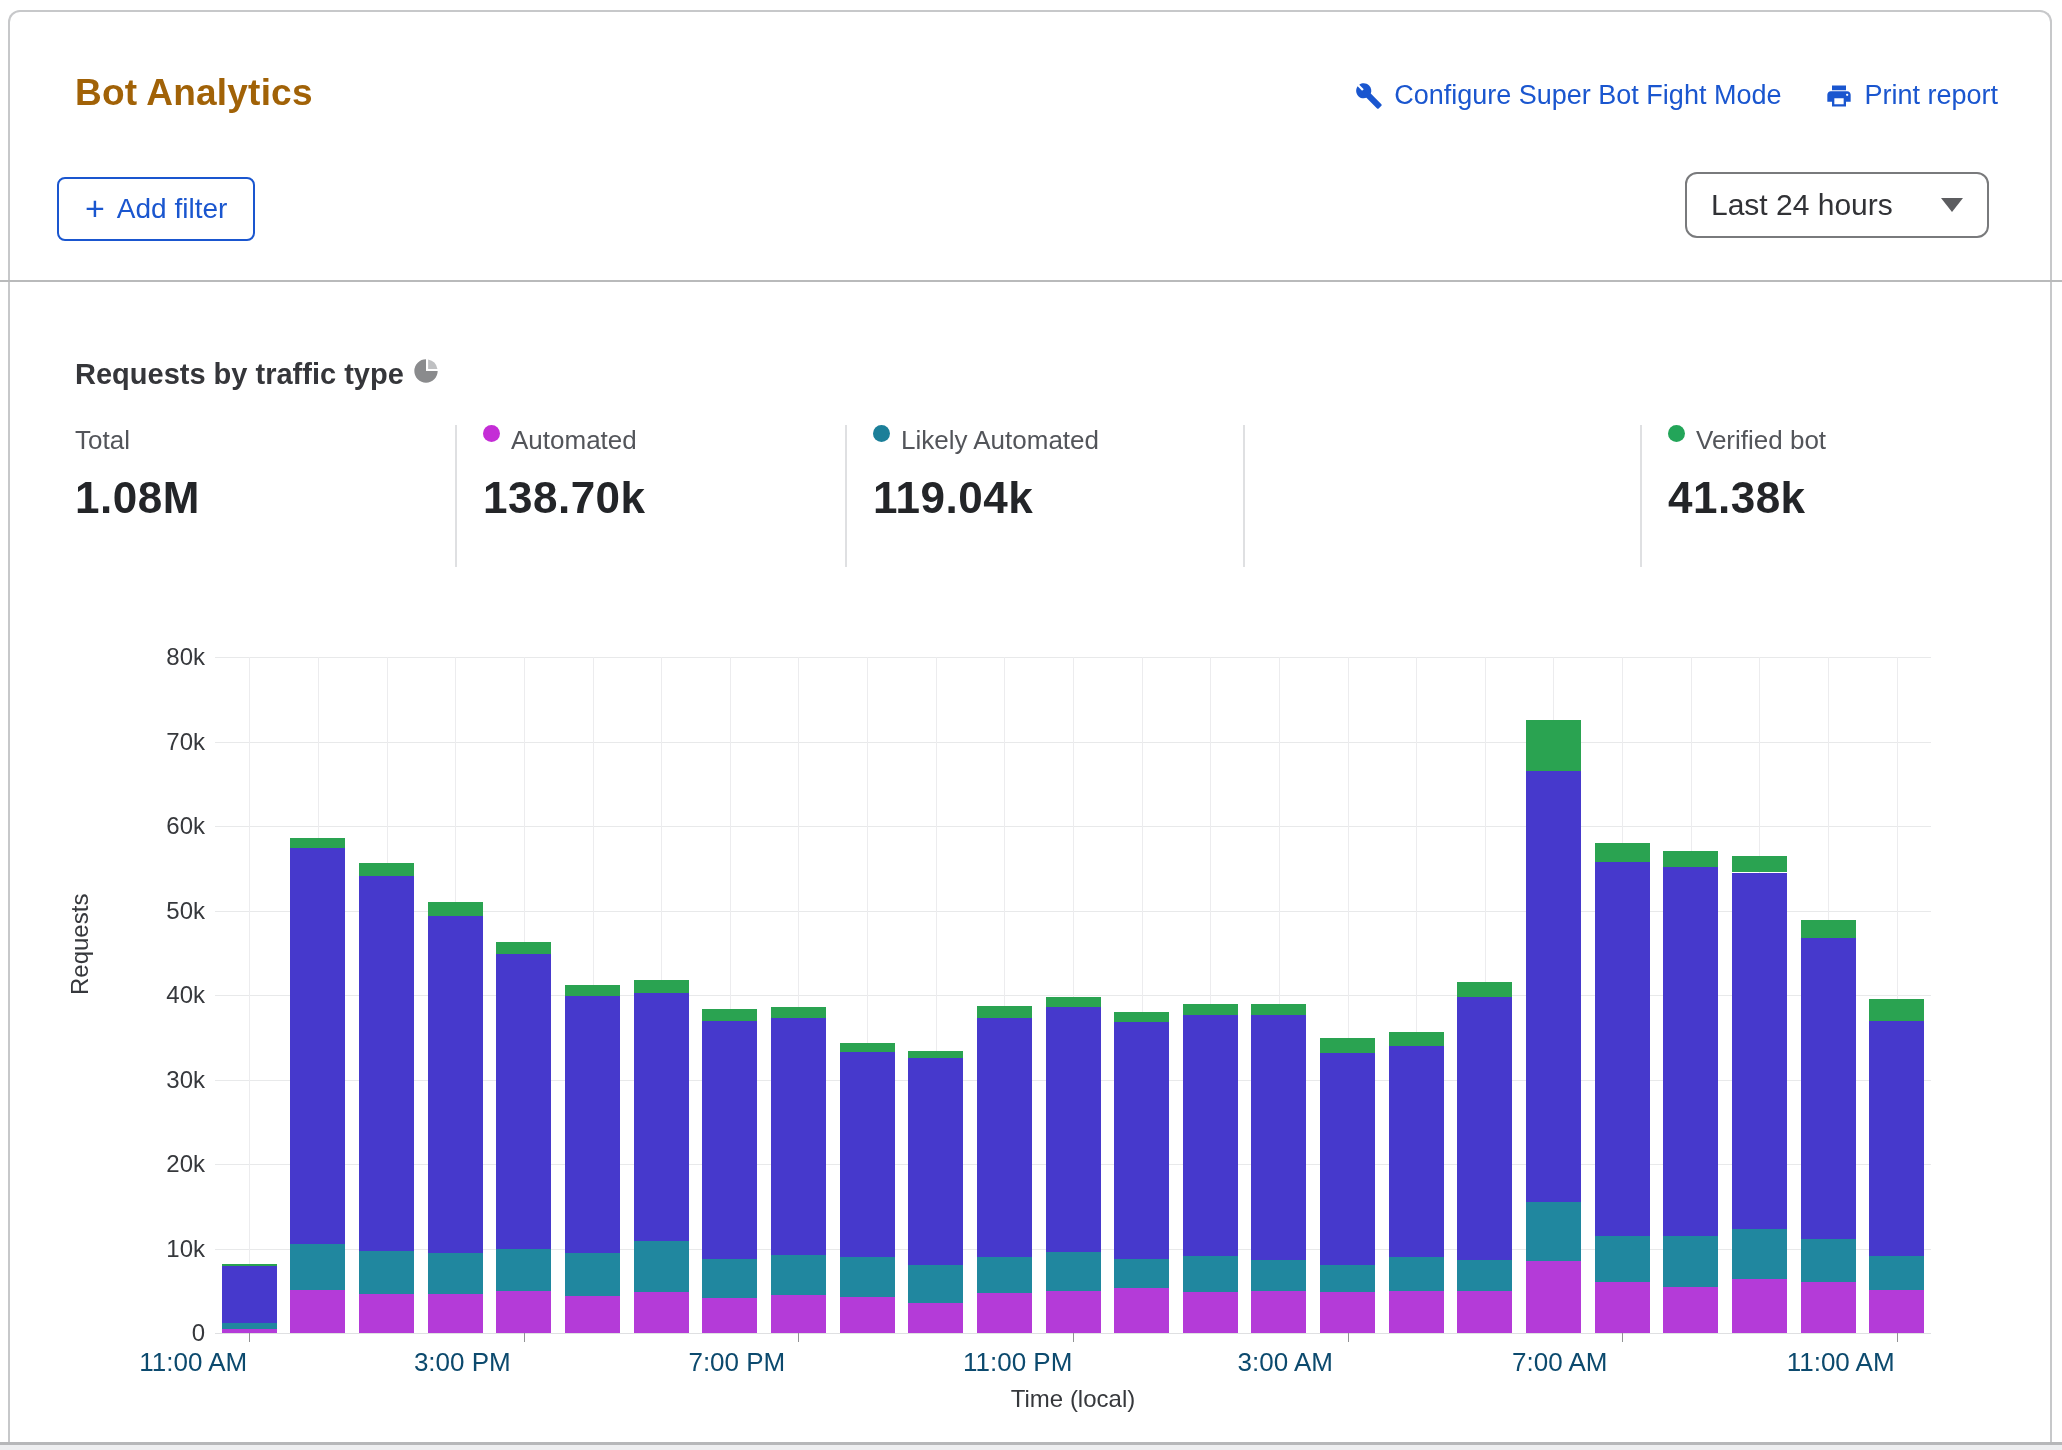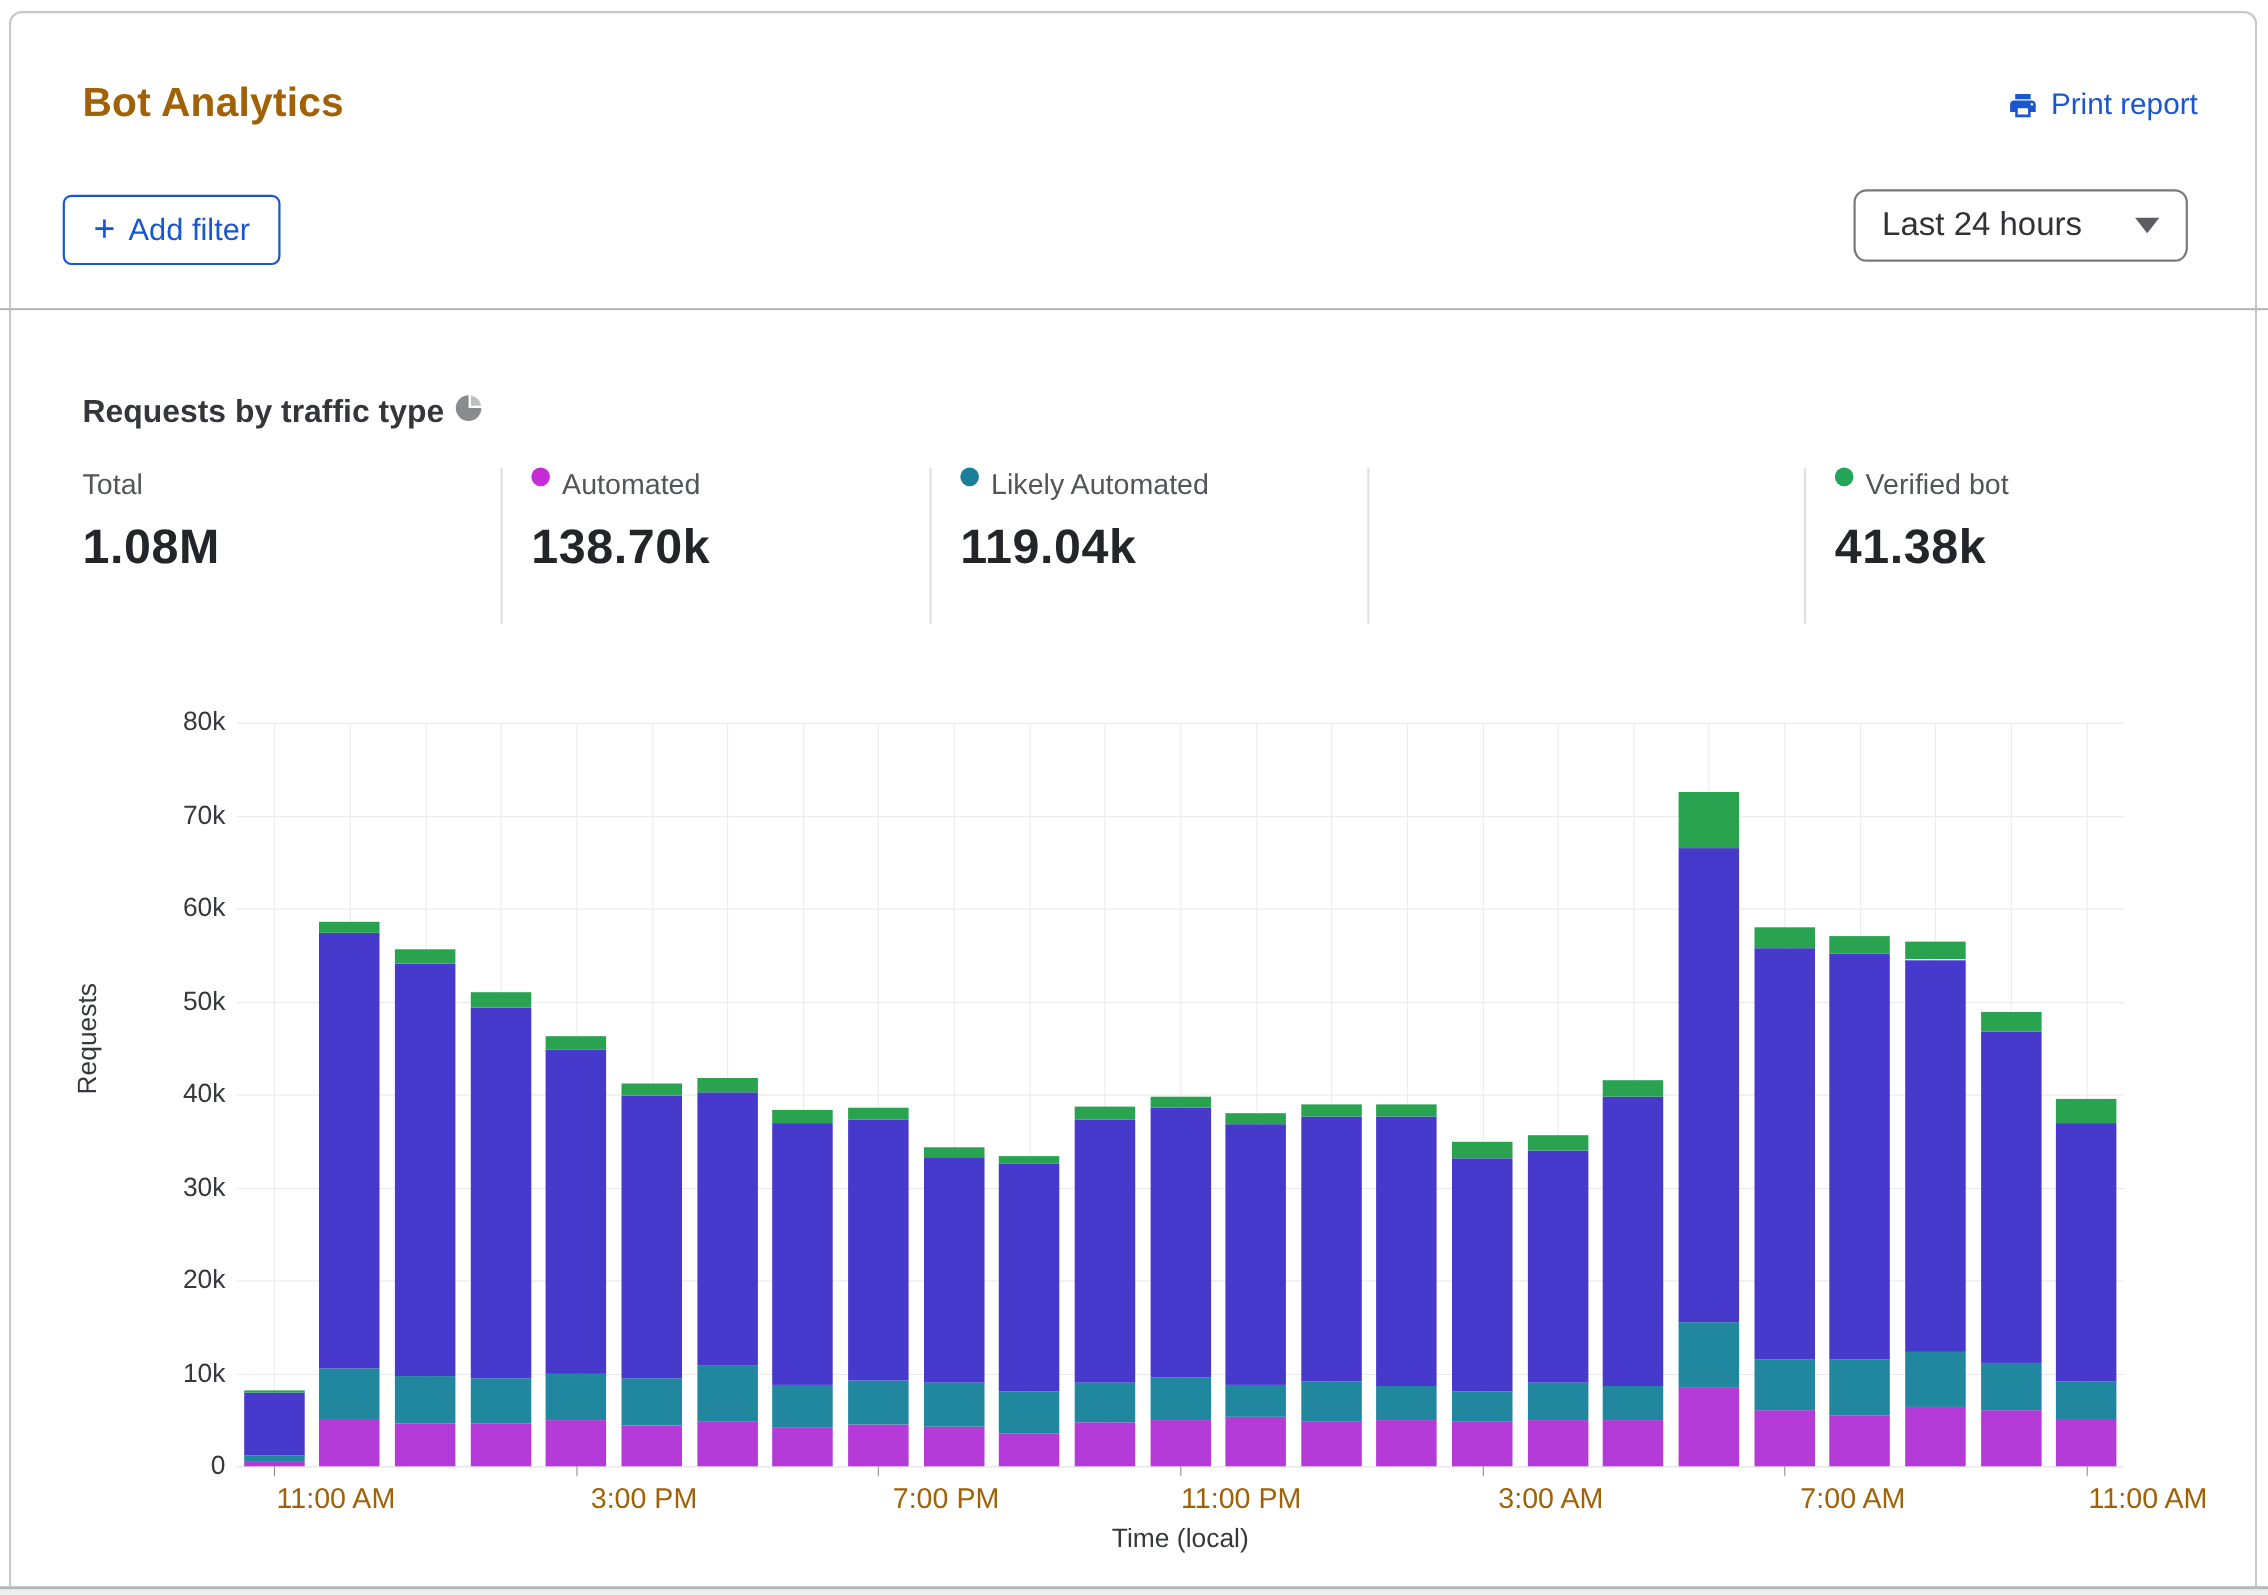--- a/index.html
+++ b/index.html
@@ -54,38 +54,46 @@
   
   .plot{position:absolute;left:215px;top:657px;width:1716px;height:676px;}
   .hgrid{position:absolute;left:0;width:100%;height:1px;background:#e8e9ea;}
   .hgrid.base{background:#dfe0e2;}
   .vgrid{position:absolute;top:0;width:1px;height:100%;background:#ececee;}
   .seg{position:absolute;}
   .y-axis-labels{position:absolute;left:100px;top:657px;width:105px;height:676px;}
   .ylab{position:absolute;right:0;width:100%;text-align:right;font-size:24px;color:#36383c;line-height:24px;}
   .x-axis{position:absolute;left:215px;top:1333px;width:1716px;height:60px;}
   .xtickmark{position:absolute;top:0;width:1px;height:9px;background:#909194;}
-  .xlab{position:absolute;top:14px;width:220px;margin-left:-110px;text-align:right;font-size:26px;color:#a16207;}
+  .xlab{position:absolute;top:14px;width:220px;margin-left:-110px;text-align:left;font-size:26px;color:#0c4a6e;}
   .y-axis-title{
     position:absolute;left:66px;top:995px;width:0;height:0;
     font-size:24px;color:#36383c;white-space:nowrap;
     transform:rotate(-90deg) translate(50%,0);transform-origin:0 0;
   }
   .x-axis-title{position:absolute;left:1073px;top:1385px;width:400px;margin-left:-200px;text-align:center;font-size:24px;color:#36383c;}
   .bottom-divider{position:absolute;left:0;top:1442px;width:2062px;height:3px;background:#b6b7b9;}
   .bottom-strip{position:absolute;left:0;top:1445px;width:2062px;height:5px;background:#edeef0;}
 </style>
 </head>
 <body>
 
 <div class="card"></div>
 
 <div class="page-title">Bot Analytics</div>
 
 <div class="top-links">
+  <div class="link">
+    <span>
+      <svg width="28" height="28" viewBox="0 0 24 24">
+          <path fill="#1a56cf" d="M22.61 18.99l-9.08-9.08c.93-2.34.45-5.1-1.44-7C9.79.61 6.21.4 3.66 2.26L7.5 6.11 6.08 7.52 2.25 3.69C.39 6.23.6 9.82 2.9 12.11c1.86 1.86 4.57 2.35 6.89 1.48l9.11 9.11c.39.39 1.02.39 1.41 0l2.3-2.3c.4-.38.4-1.01 0-1.41z"></path>
+        </svg>
+    </span>
+    <span>Configure Super Bot Fight Mode</span>
+  </div>
   <div class="link">
     <span>
       <svg width="28" height="28" viewBox="0 0 24 24">
           <path fill="#1a56cf" d="M19 8H5c-1.66 0-3 1.34-3 3v6h4v4h12v-4h4v-6c0-1.66-1.34-3-3-3zm-3 11H8v-5h8v5zm3-7c-.55 0-1-.45-1-1s.45-1 1-1 1 .45 1 1-.45 1-1 1zm-1-9H6v4h12V3z"></path>
         </svg>
     </span>
     <span>Print report</span>
   </div>
 </div>
 

